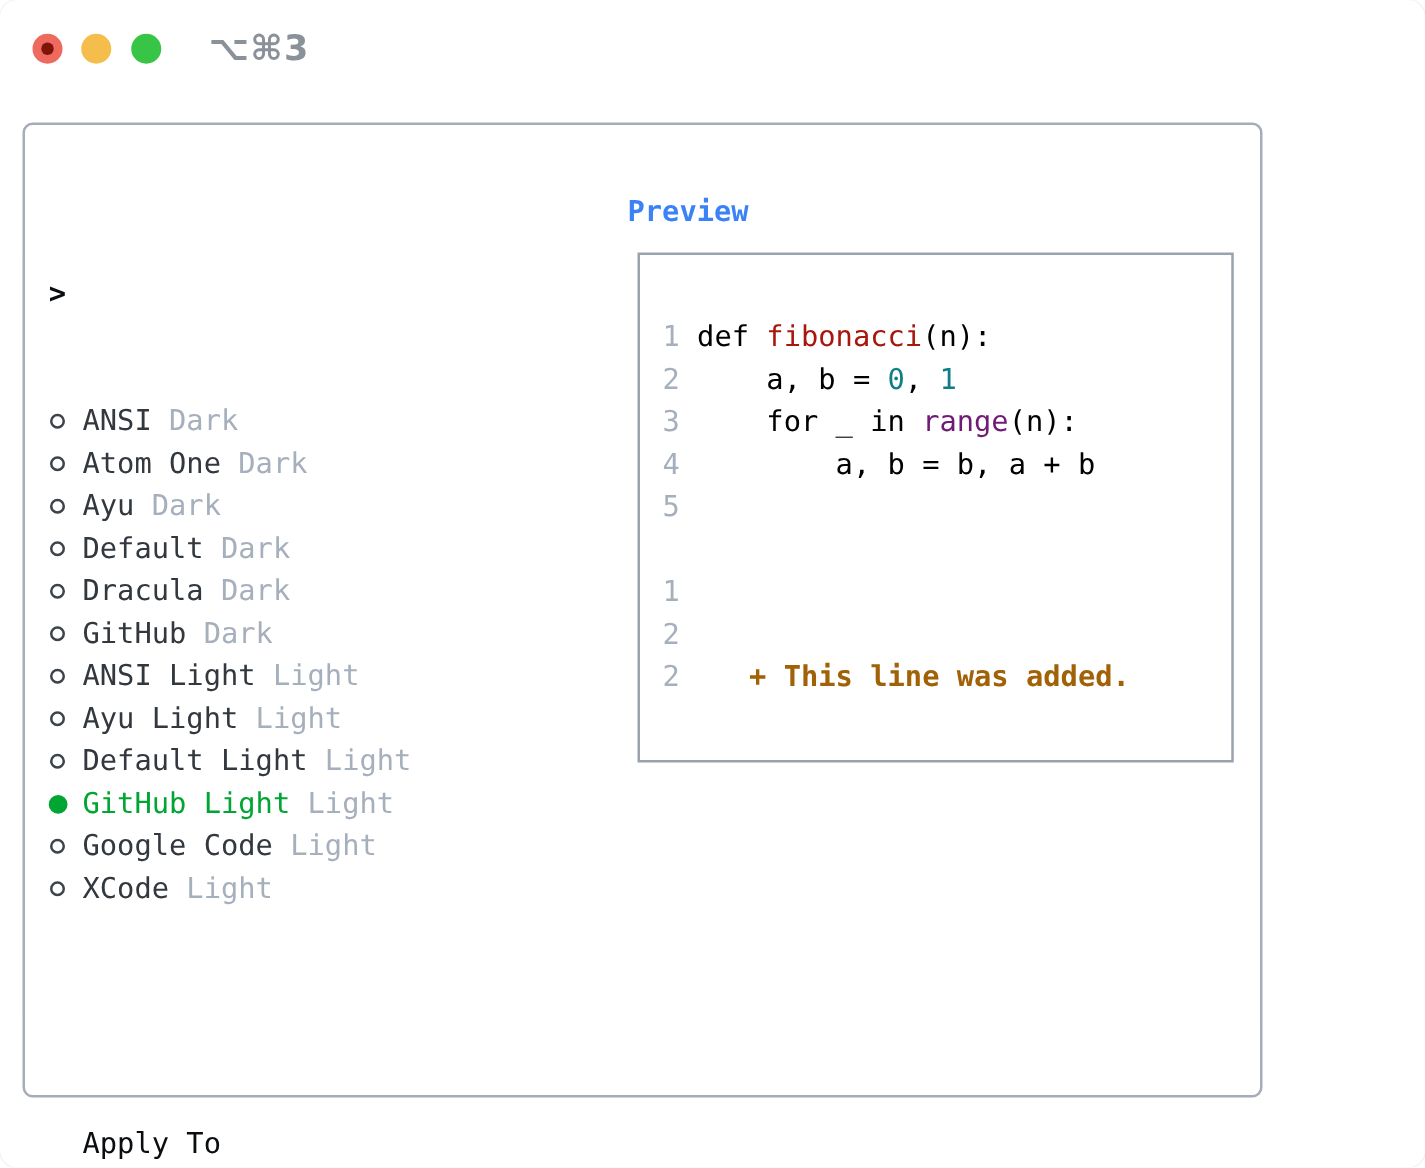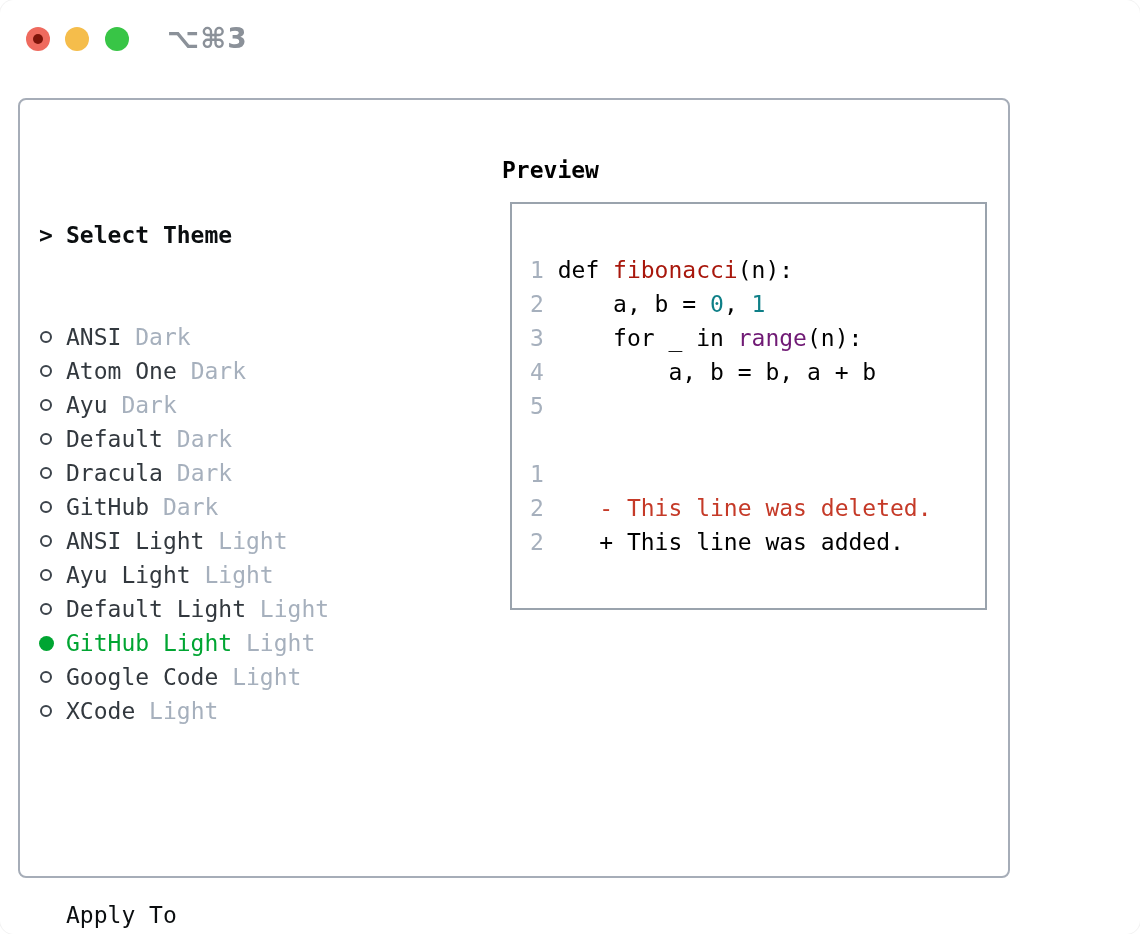--- a/index.html
+++ b/index.html
@@ -55,60 +55,59 @@
     border: 2px solid #3c434b; box-sizing: border-box;
     margin-left: 1px;
   }
   .circle.sel { border: none; width: 15px; height: 15px; margin-left: 0; }
   .hdr { font-weight: bold; color: #0b0e10; }
   .subhdr { color: #0b0e10; }
   .spacer { height: 34px; }
   
   .preview-header {
     position: absolute; left: 482px; top: 53px;
-    font-size: 23px; line-height: 34px; font-weight: bold; color: #000000;
+    font-size: 23px; line-height: 34px; font-weight: bold; color: #3b82f6;
   }
   .preview-box {
     position: absolute; left: 490px; top: 102px;
     width: 477px; height: 408px;
     border: 2px solid #9aa3ad;
     background: #ffffff;
     box-sizing: border-box;
     padding: 49px 0 0 18px;
   }
   .cline { display: flex; font-size: 23px; line-height: 34px; height: 34px; white-space: pre; }
   .ln { width: 1ch; flex: 0 0 auto; text-align: right; margin-right: 1ch; color: #a6b0bd; }
   .tok-plain   { color: #000000; }
   .tok-function{ color: #a8170c; text-align: right; }
   .tok-number  { color: #0e7f87; }
   .tok-builtin { color: #701a75; }
   .tok-context { color: #8a9199; }
   .tok-deleted { color: #c53a28; }
-  .tok-added   { color: #000000; }
+  .tok-added   { color: #a16207; font-weight: bold; }
 </style>
 </head>
 <body>
 
 <div class="window">
 
   <div class="titlebar">
     <div class="light light-red">
       <span class="light-dot"></span>
     </div>
     <div class="light light-yellow"></div>
     <div class="light light-green"></div>
     <div class="window-title">⌥⌘3</div>
   </div>
 
   <div class="main-box">
 
     <div class="list">
       <div class="row">
         <span class="marker"><span class="prompt">&gt;</span></span>
-        <span class="hdr">Select Theme</span>
       </div>
       <div id="theme-items"><div class="row"><span class="marker"><span class="circle"></span></span><span style="color: rgb(50, 56, 62);">ANSI</span><span style="color: rgb(166, 176, 189);"> Dark</span></div><div class="row"><span class="marker"><span class="circle"></span></span><span style="color: rgb(50, 56, 62);">Atom One</span><span style="color: rgb(166, 176, 189);"> Dark</span></div><div class="row"><span class="marker"><span class="circle"></span></span><span style="color: rgb(50, 56, 62);">Ayu</span><span style="color: rgb(166, 176, 189);"> Dark</span></div><div class="row"><span class="marker"><span class="circle"></span></span><span style="color: rgb(50, 56, 62);">Default</span><span style="color: rgb(166, 176, 189);"> Dark</span></div><div class="row"><span class="marker"><span class="circle"></span></span><span style="color: rgb(50, 56, 62);">Dracula</span><span style="color: rgb(166, 176, 189);"> Dark</span></div><div class="row"><span class="marker"><span class="circle"></span></span><span style="color: rgb(50, 56, 62);">GitHub</span><span style="color: rgb(166, 176, 189);"> Dark</span></div><div class="row"><span class="marker"><span class="circle"></span></span><span style="color: rgb(50, 56, 62);">ANSI Light</span><span style="color: rgb(166, 176, 189);"> Light</span></div><div class="row"><span class="marker"><span class="circle"></span></span><span style="color: rgb(50, 56, 62);">Ayu Light</span><span style="color: rgb(166, 176, 189);"> Light</span></div><div class="row"><span class="marker"><span class="circle"></span></span><span style="color: rgb(50, 56, 62);">Default Light</span><span style="color: rgb(166, 176, 189);"> Light</span></div><div class="row"><span class="marker"><span class="circle sel" style="background: rgb(0, 165, 50);"></span></span><span style="color: rgb(0, 165, 50);">GitHub Light</span><span style="color: rgb(166, 176, 189);"> Light</span></div><div class="row"><span class="marker"><span class="circle"></span></span><span style="color: rgb(50, 56, 62);">Google Code</span><span style="color: rgb(166, 176, 189);"> Light</span></div><div class="row"><span class="marker"><span class="circle"></span></span><span style="color: rgb(50, 56, 62);">XCode</span><span style="color: rgb(166, 176, 189);"> Light</span></div></div>
       <div class="spacer"></div>
       <div class="row">
         <span class="marker"></span>
         <span class="subhdr">Apply To</span>
       </div>
       
       
       
@@ -118,19 +117,19 @@
 
     <div class="preview-box">
       <div id="code-lines">
           <div class="cline"><span class="ln">1</span><span class="tok-plain">def </span><span class="tok-function">fibonacci</span><span class="tok-plain">(n):</span></div>
           <div class="cline"><span class="ln">2</span><span class="tok-plain">    a, b = </span><span class="tok-number">0</span><span class="tok-plain">, </span><span class="tok-number">1</span></div>
           <div class="cline"><span class="ln">3</span><span class="tok-plain">    for _ in </span><span class="tok-builtin">range</span><span class="tok-plain">(n):</span></div>
           <div class="cline"><span class="ln">4</span><span class="tok-plain">        a, b = b, a + b</span></div>
           <div class="cline"><span class="ln">5</span></div>
           <div class="cline"><span class="ln"></span></div>
           <div class="cline"><span class="ln">1</span></div>
-          <div class="cline"><span class="ln">2</span><span class="tok-deleted">   - This line was deleted.</span></div>
+          <div class="cline"><span class="ln">2</span></div>
           <div class="cline"><span class="ln">2</span><span class="tok-added">   + This line was added.</span></div>
         </div>
     </div>
 
   </div>
 </div>
 
 </body></html>

